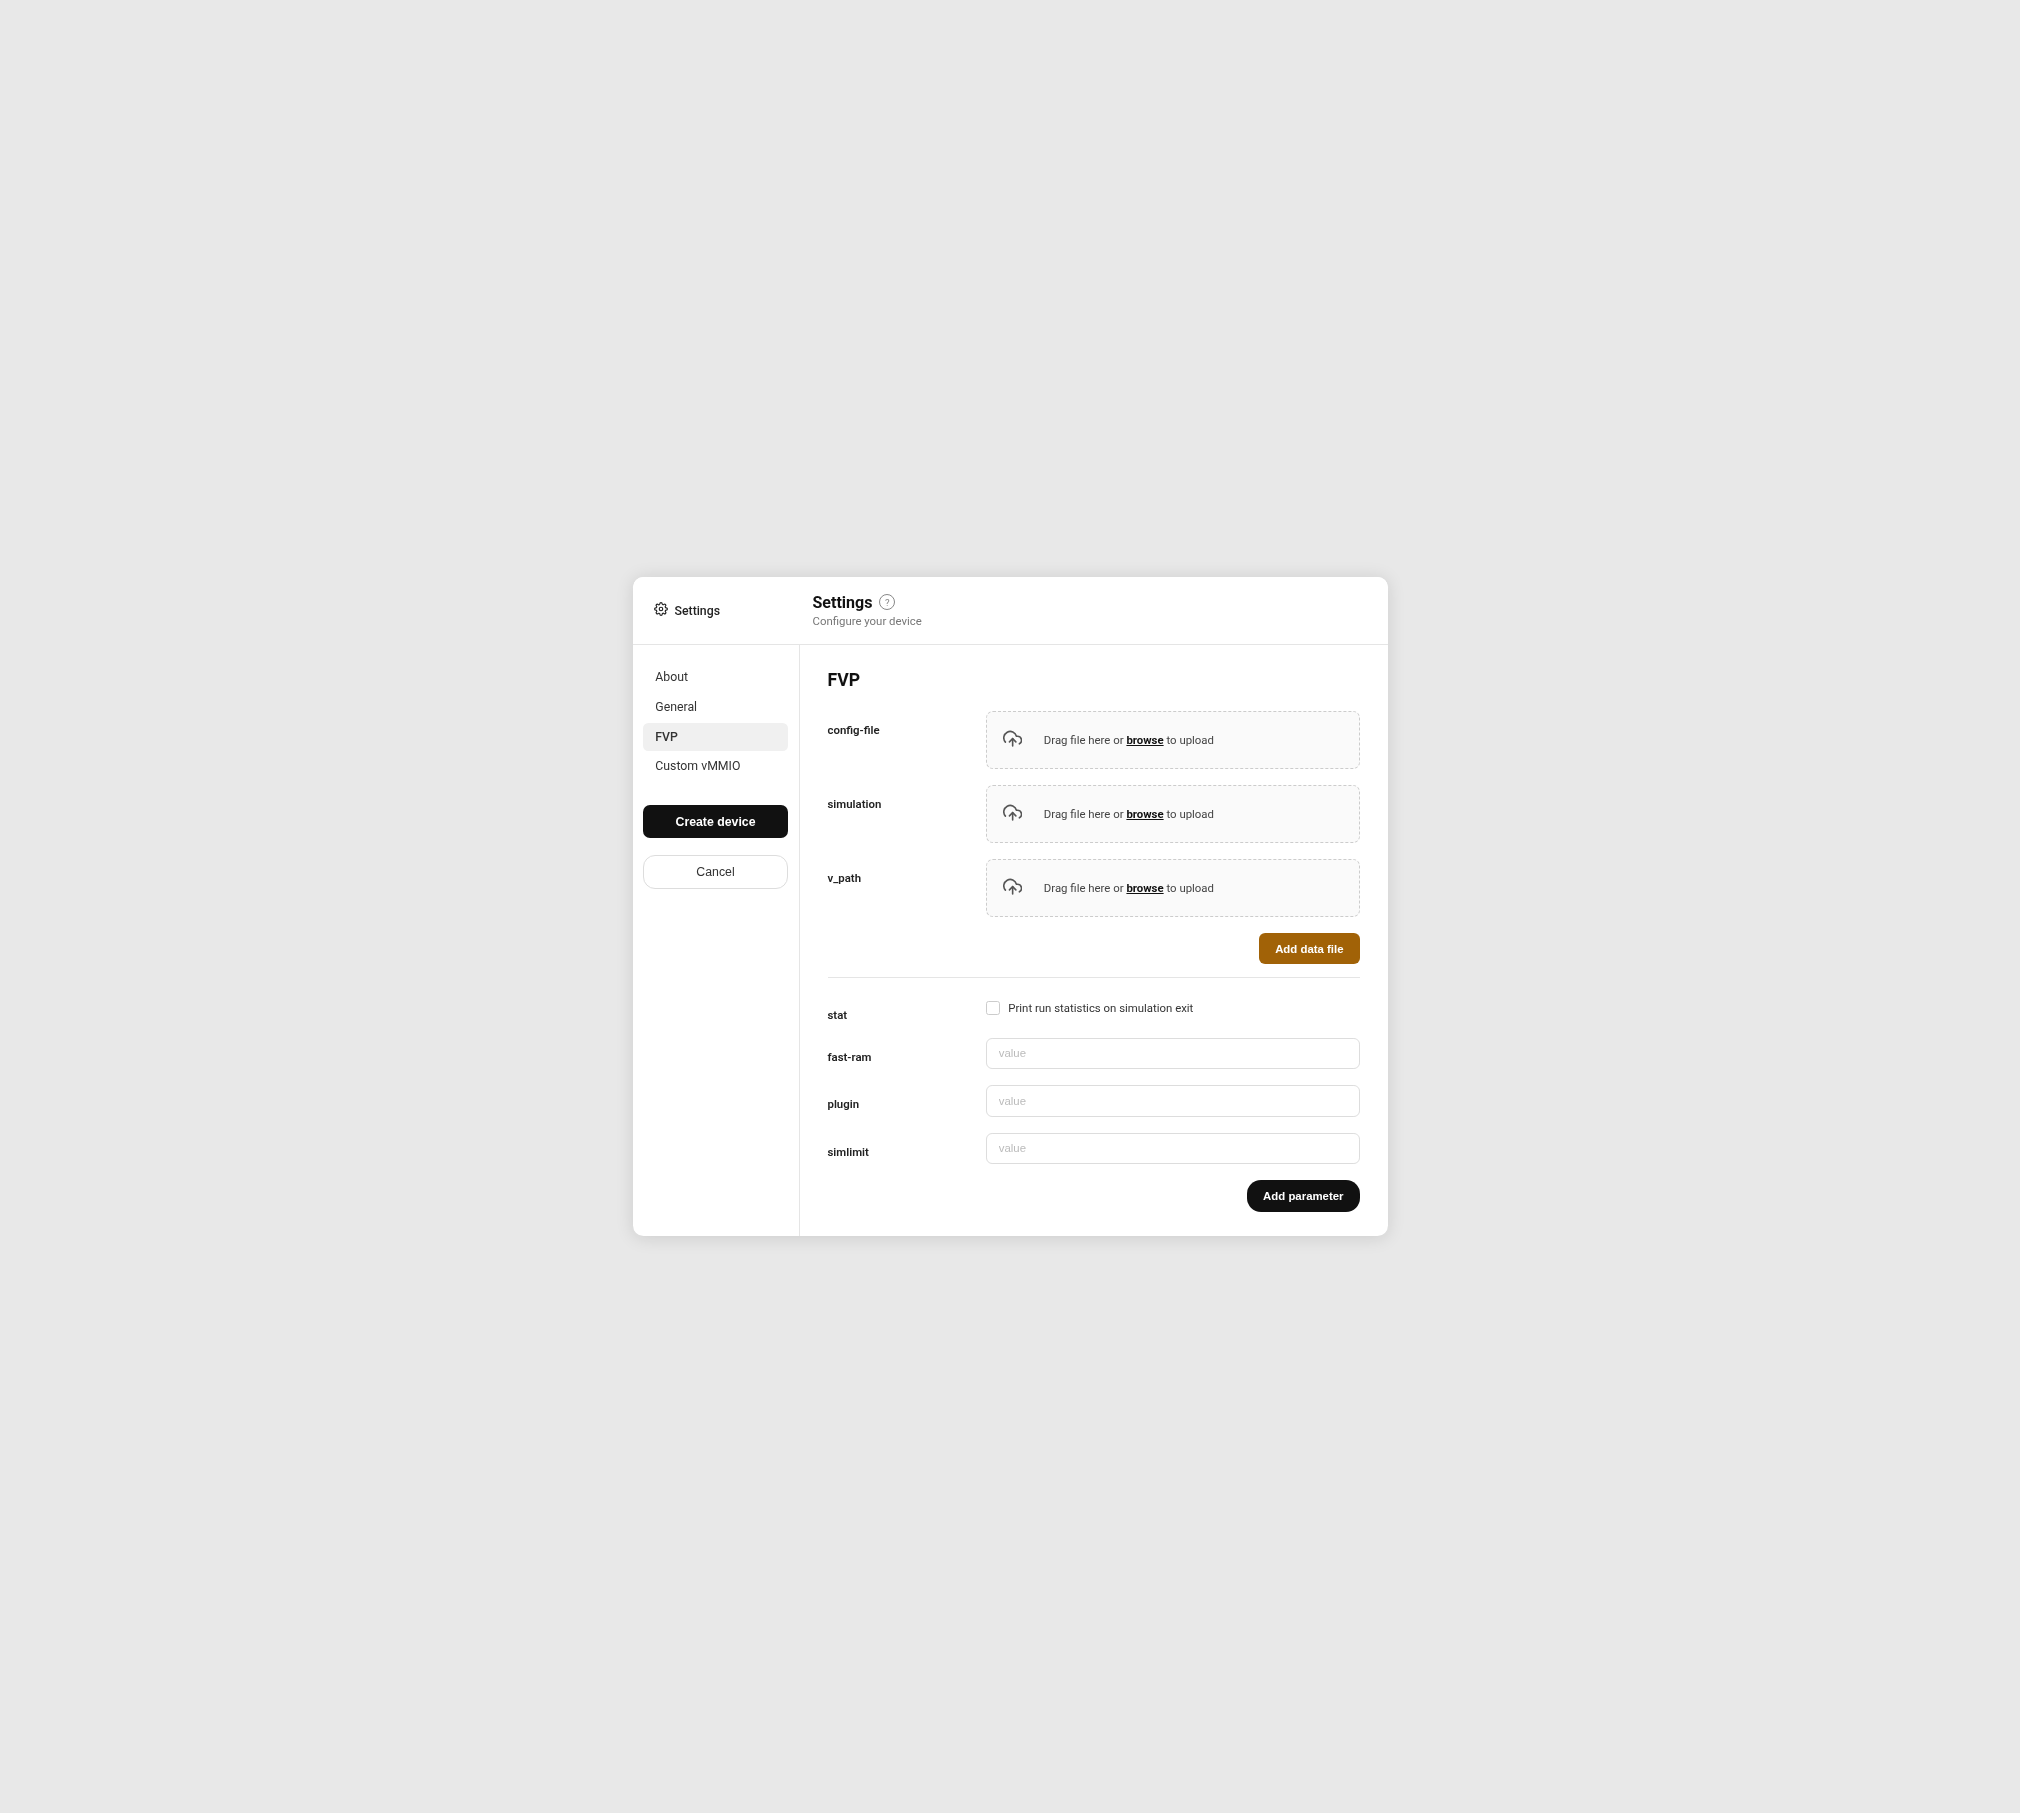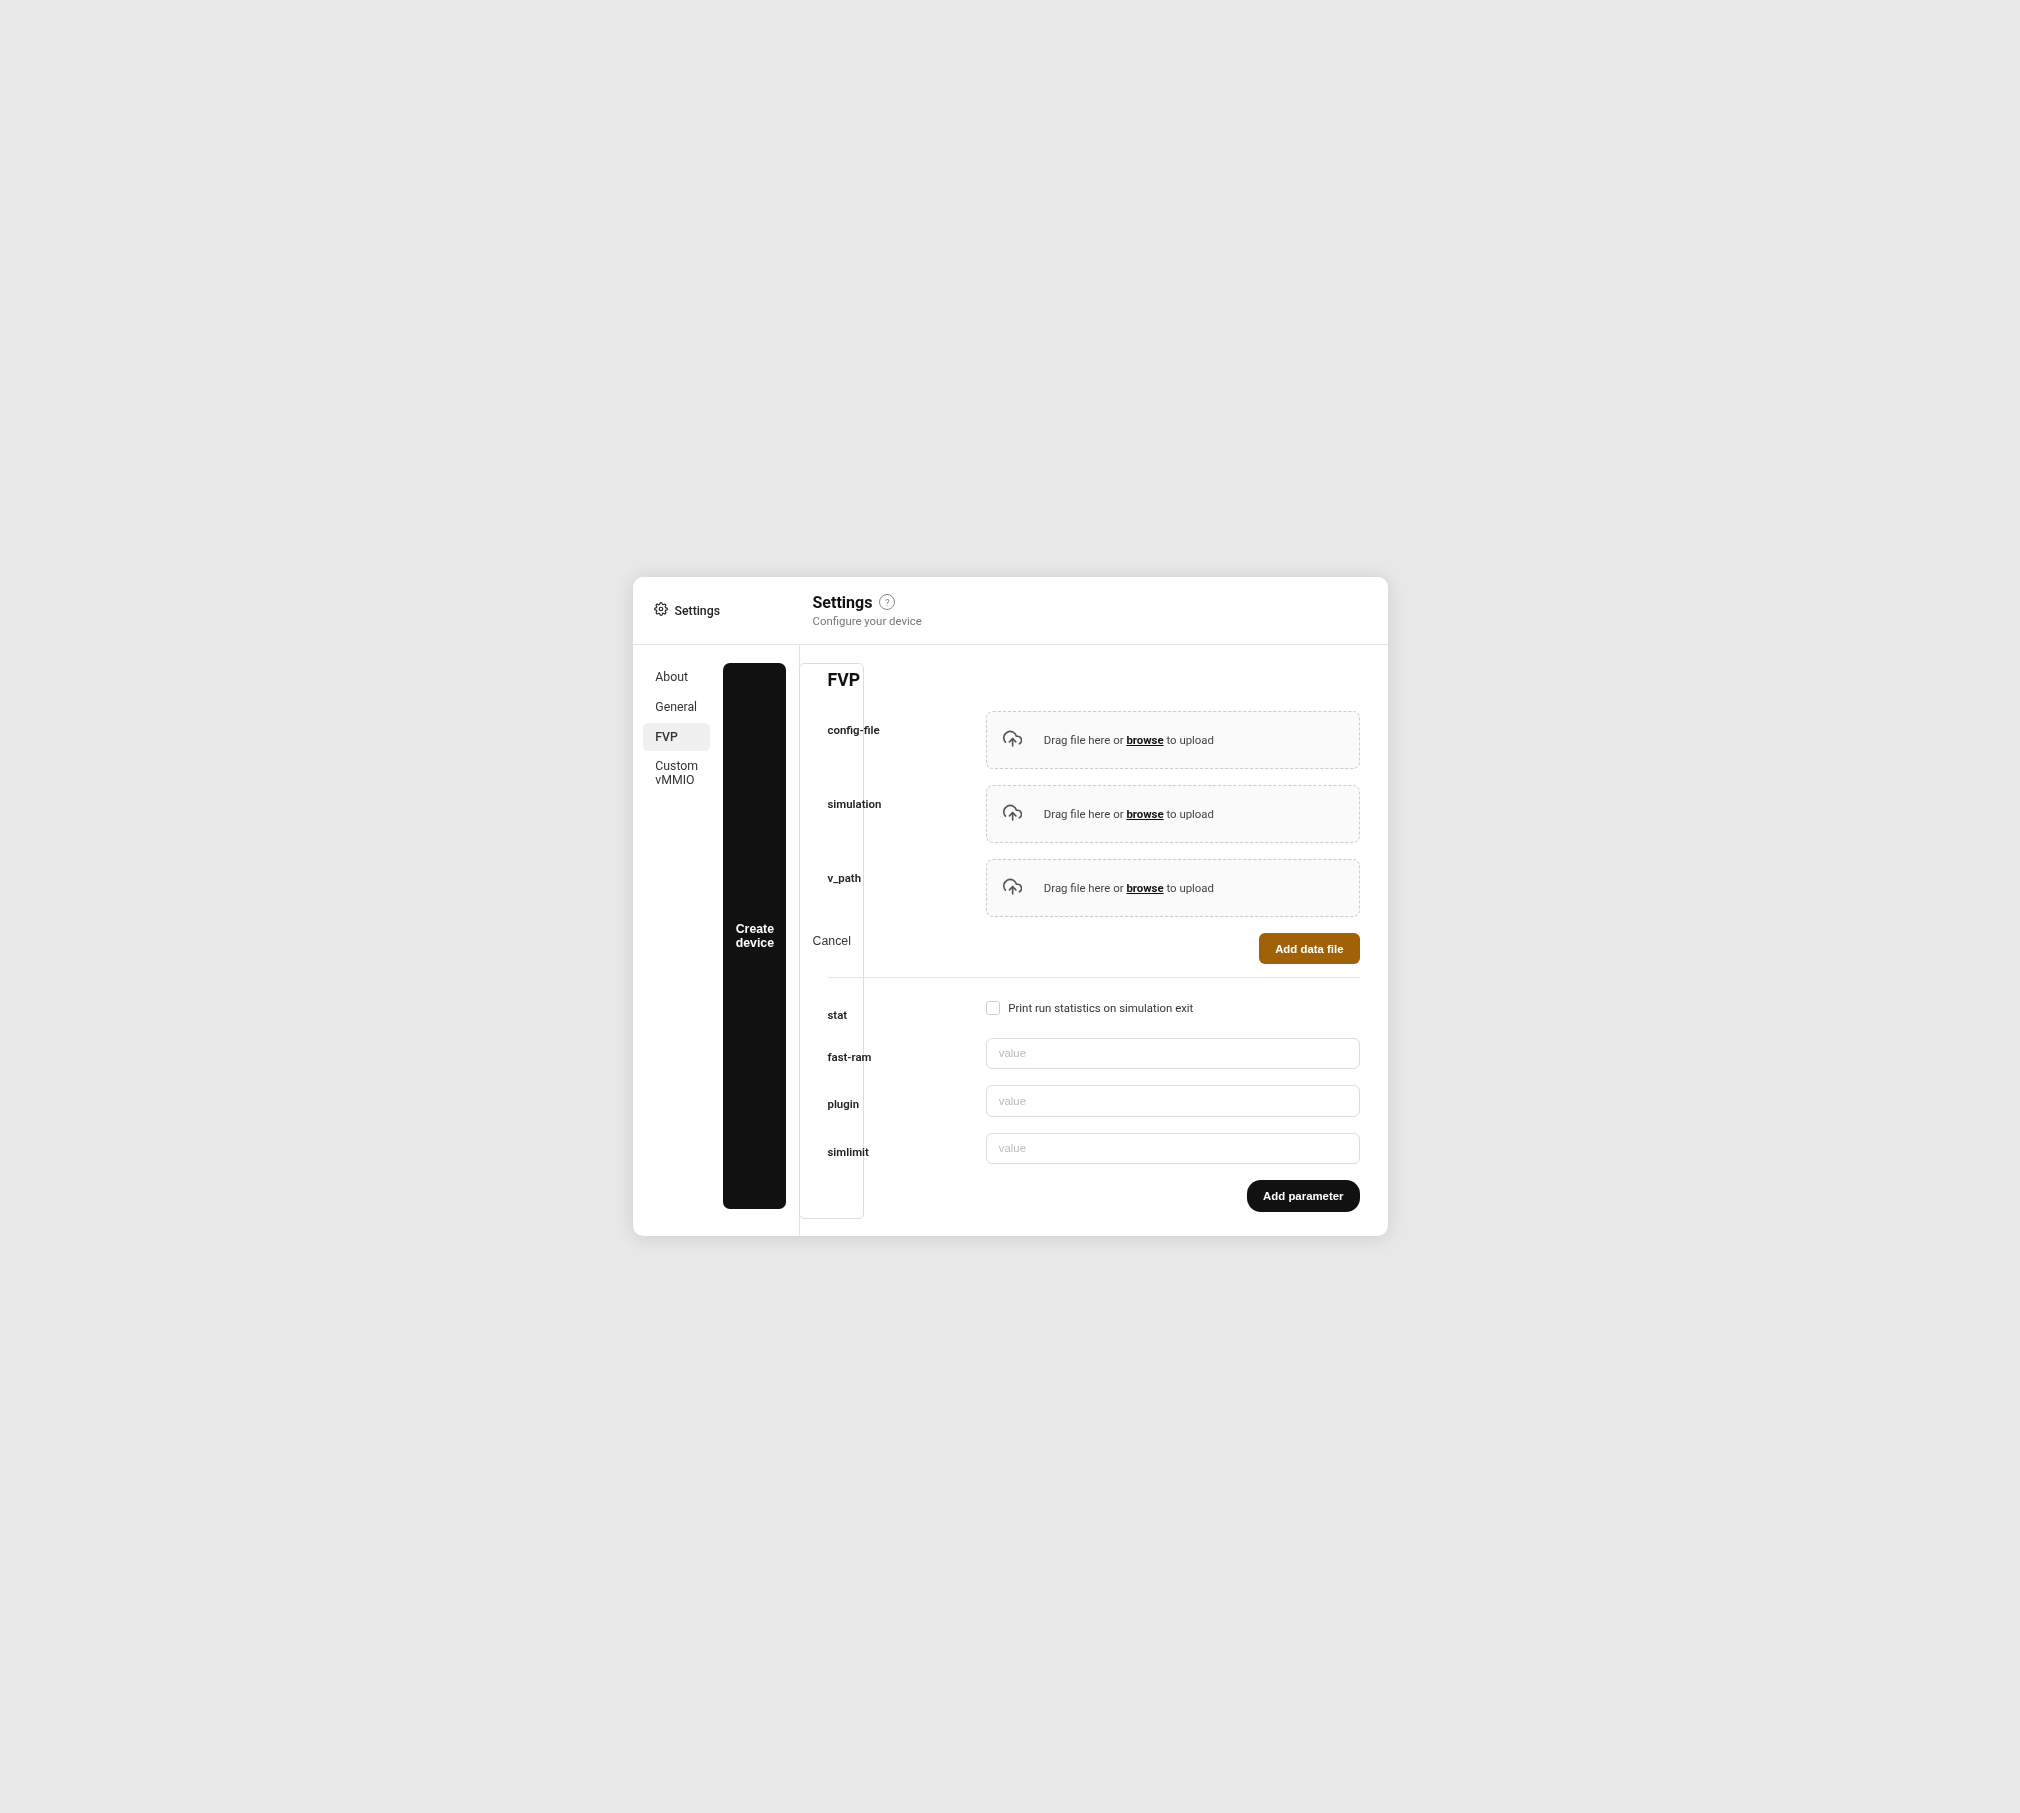--- a/index.html
+++ b/index.html
@@ -68,22 +68,22 @@
       margin-top: 2.6px;
     }
     .body-area {
       display: flex;
     }
     .sidebar {
       width: 167px;
       border-right: 0.9px solid #e5e5e5;
       padding: 17.6px 10.5px;
       display: flex;
-      flex-direction: row;
-      gap: 13px;
+      flex-direction: column;
+      gap: 7px;
     }
     .sidebar-nav {
       display: flex;
       flex-direction: column;
       gap: 1.8px;
       margin-bottom: 17.6px;
     }
     .sidebar-item {
       padding: 7px 12.3px;
       border-radius: 5.3px;
@@ -105,21 +105,21 @@
       font-size: 12.3px;
       font-weight: 600;
       cursor: pointer;
       width: 100%;
       margin-bottom: 10px;
     }
     .btn-cancel {
       background: #fff;
       color: #333;
       border: 1.3px solid #ddd;
-      border-radius: 5px;
+      border-radius: 12px;
       padding: 8.8px 12.3px;
       font-size: 12.3px;
       font-weight: 500;
       cursor: pointer;
       width: 100%;
     }
     .main-content {
       flex: 1;
       padding: 24.6px 28px;
       overflow-y: auto;

